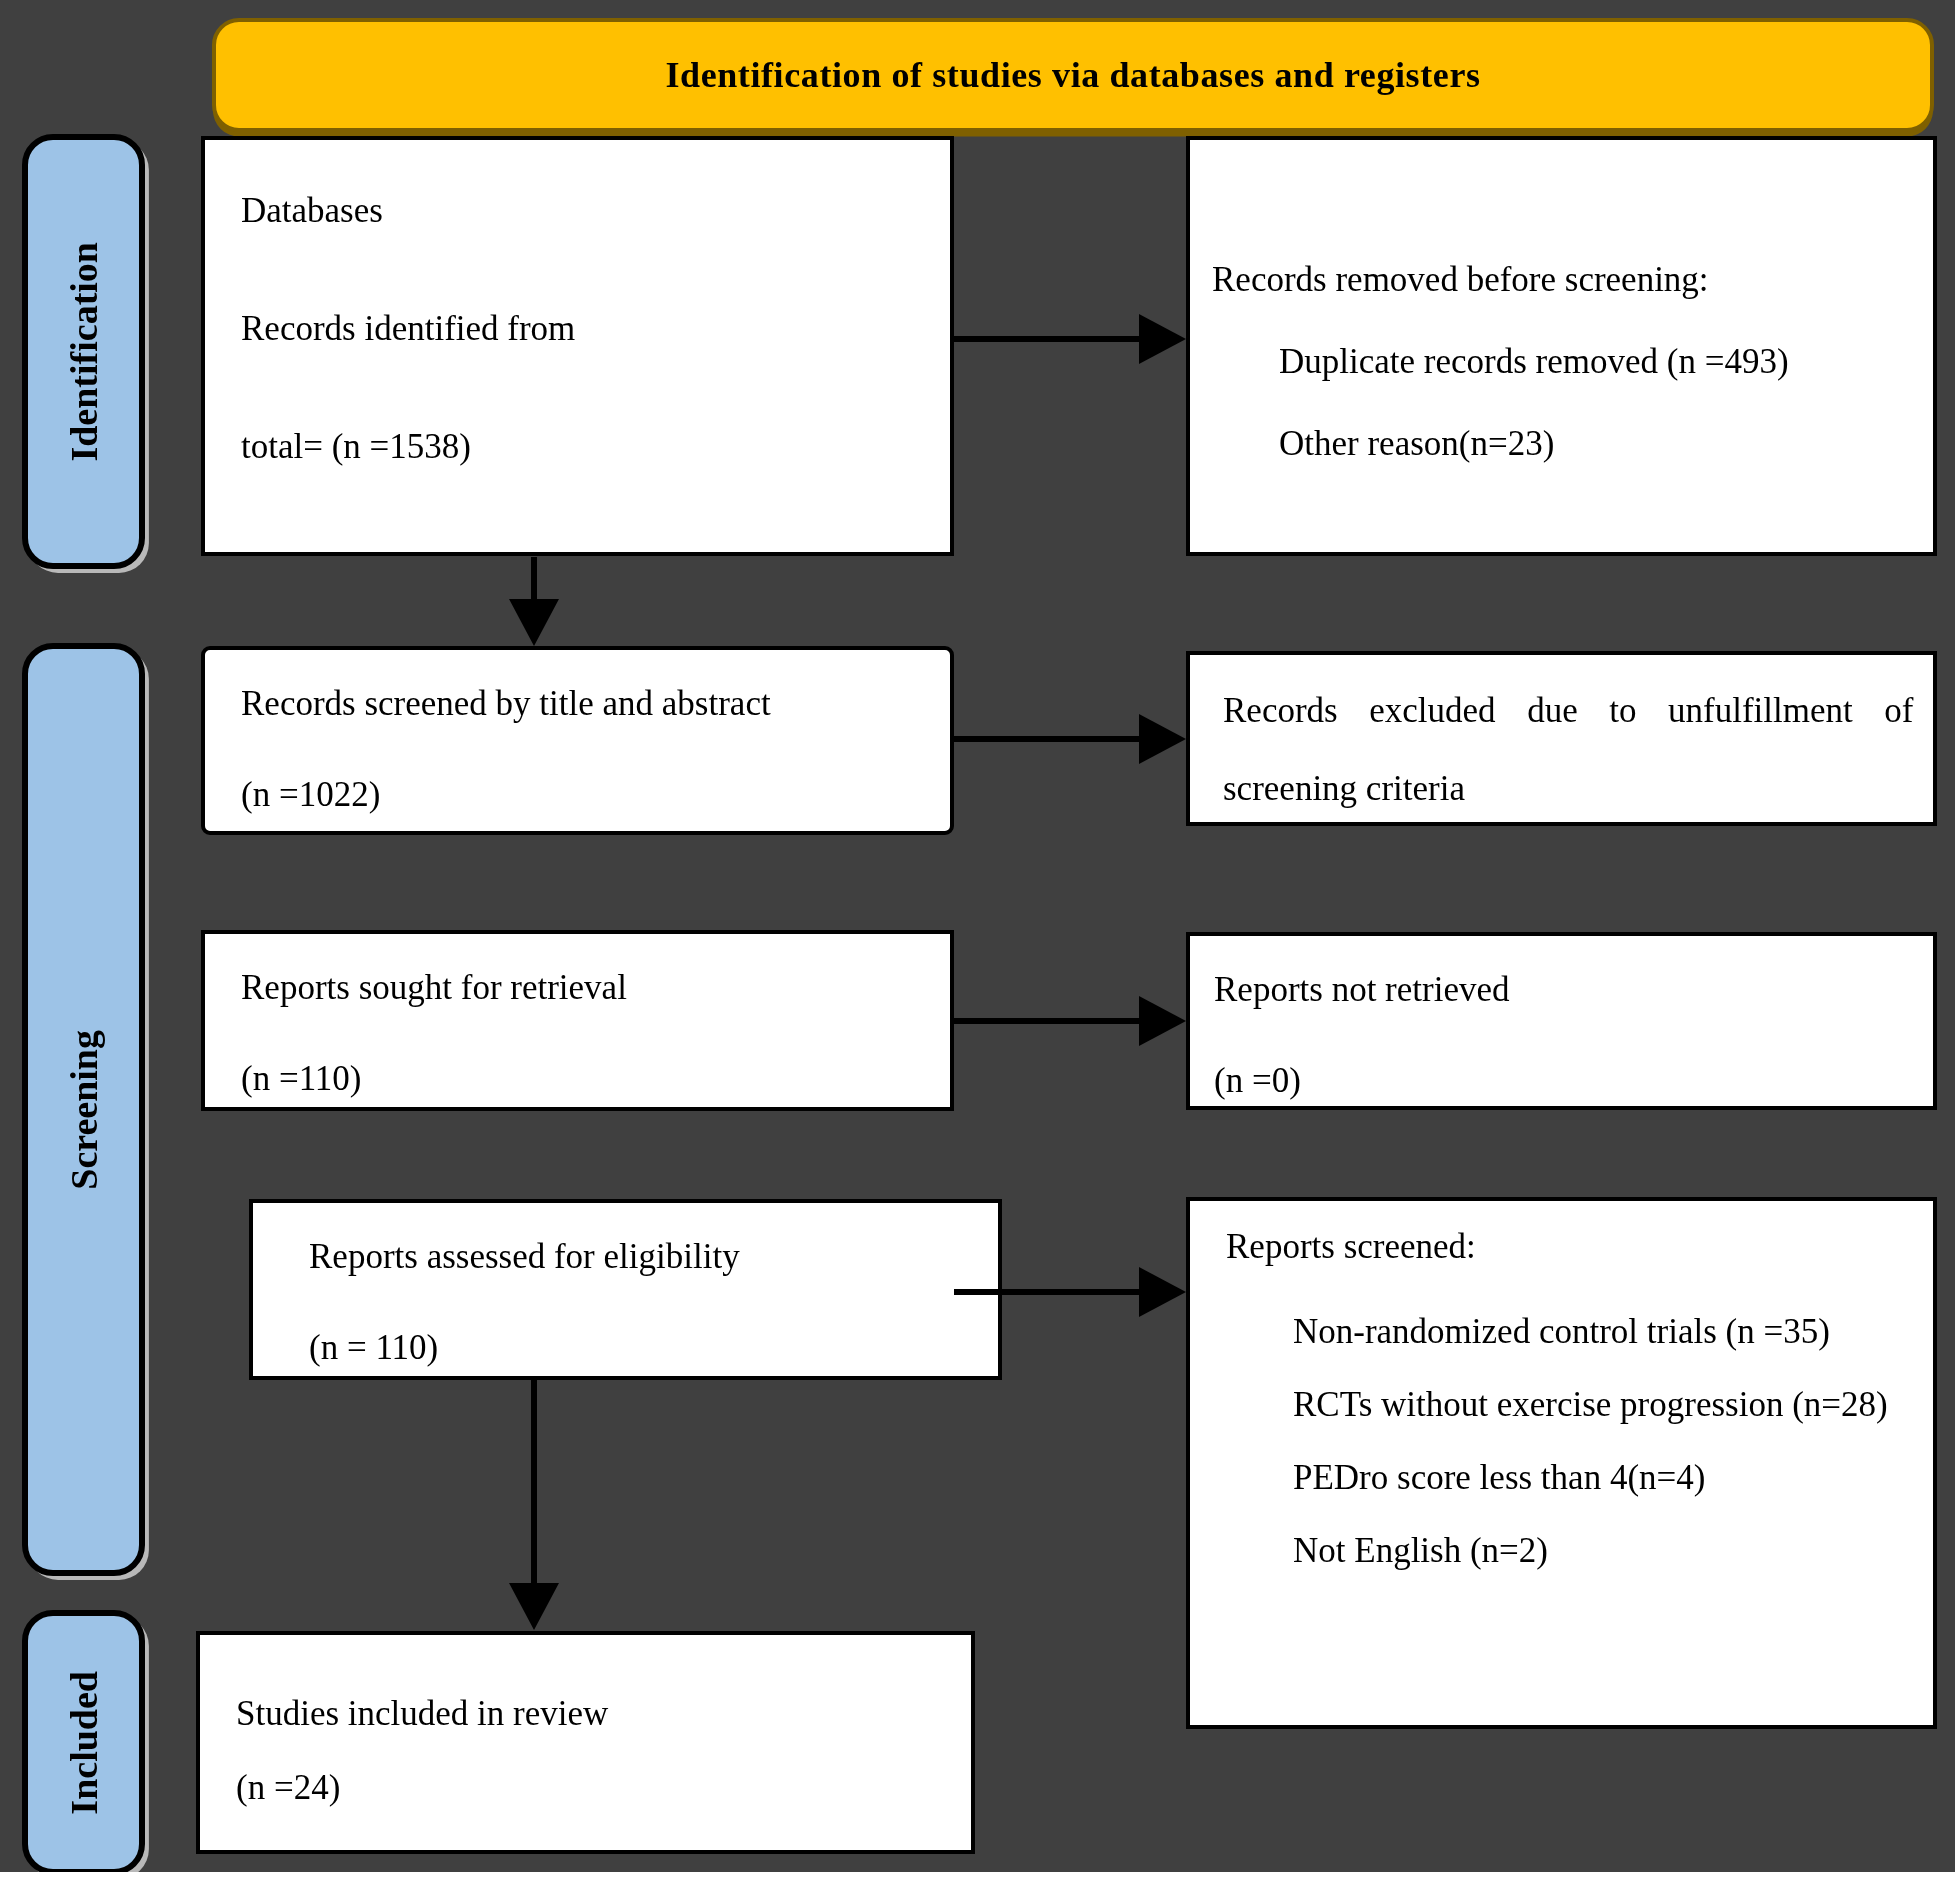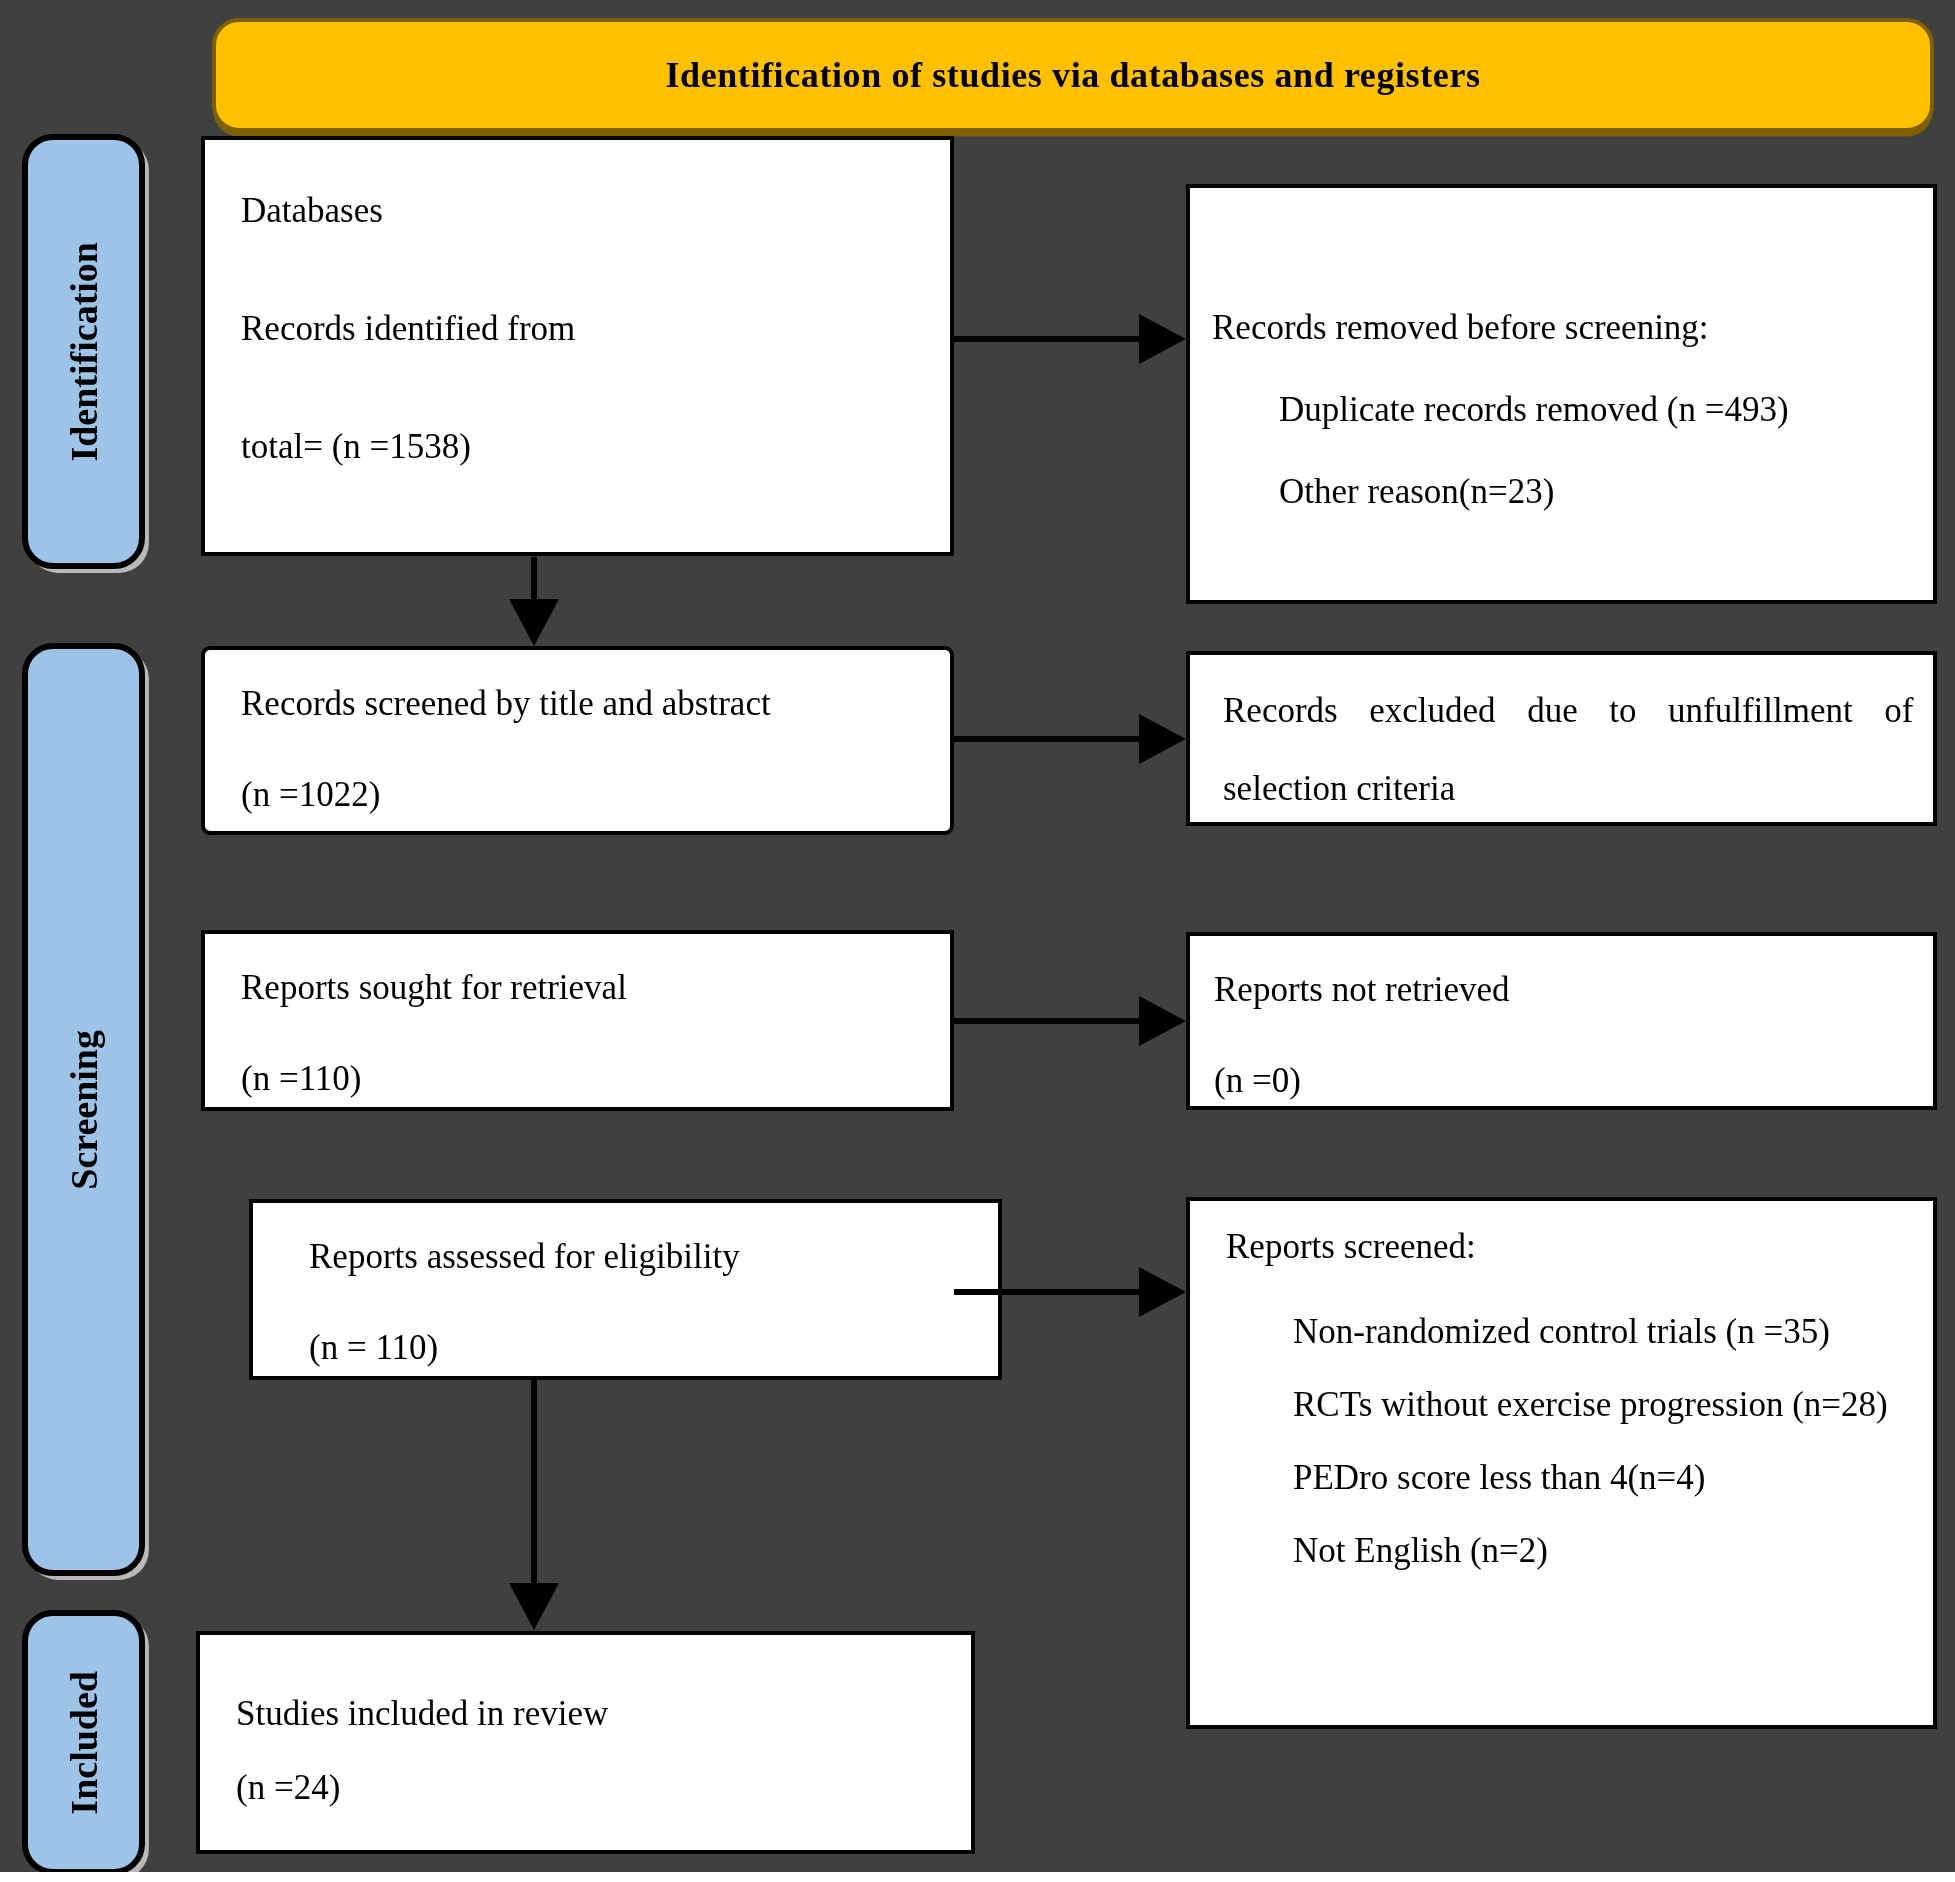--- a/index.html
+++ b/index.html
@@ -30,21 +30,21 @@
   #label-screening{top:643px;height:921px;}
   #label-included{top:1610px;height:253px;}
   
   .box{
     position:absolute;background:#fff;border:4.5px solid #000;
     font-size:35px;line-height:1;box-sizing:border-box;
   }
   .box .ln{white-space:nowrap;}
   #box-l1{left:201px;top:136px;width:753px;height:420px;padding:53px 14px 0 36px;}
   #box-l1 .ln{margin-bottom:83px;}
-  #box-r1{left:1186px;top:136px;width:751px;height:420px;padding:122px 14px 16px 22px;margin-top:48px;}
+  #box-r1{left:1186px;top:136px;width:751px;height:420px;padding:122px 14px 16px 22px;}
   #box-r1 .ln{margin-bottom:47px;}
   #box-r1 .sub{padding-left:67px;}
   #box-l2{left:201px;top:646px;width:753px;height:189px;padding:36px 11px 0 36px;border-radius:9px;}
   #box-l2 .ln{margin-bottom:56px;}
   #box-r2{left:1186px;top:651px;width:751px;height:175px;padding:16.7px 19.5px 0 33px;}
   #box-r2 .para{line-height:78px;text-align:justify;}
   #box-l3{left:201px;top:930px;width:753px;height:181px;padding:36px 11px 0 36px;}
   #box-l3 .ln{margin-bottom:56px;}
   #box-r3{left:1186px;top:932px;width:751px;height:178px;padding:36px 11px 0 24px;}
   #box-r3 .ln{margin-bottom:56px;}
@@ -101,21 +101,21 @@
     <div class="ln">Records removed before screening:</div>
     <div class="ln sub">Duplicate records removed (n =493)</div>
     <div class="ln sub">Other reason(n=23)</div>
   </div>
 
   <div class="box" id="box-l2">
     <div class="ln">Records screened by title and abstract</div>
     <div class="ln">(n =1022)</div>
   </div>
   <div class="box" id="box-r2">
-    <div class="para">Records excluded due to unfulfillment of selection criteria</div>
+    <div class="para">Records excluded due to unfulfillment of screening criteria</div>
   </div>
 
   <div class="box" id="box-l3">
     <div class="ln">Reports sought for retrieval</div>
     <div class="ln">(n =110)</div>
   </div>
   <div class="box" id="box-r3">
     <div class="ln">Reports not retrieved</div>
     <div class="ln">(n =0)</div>
   </div>

